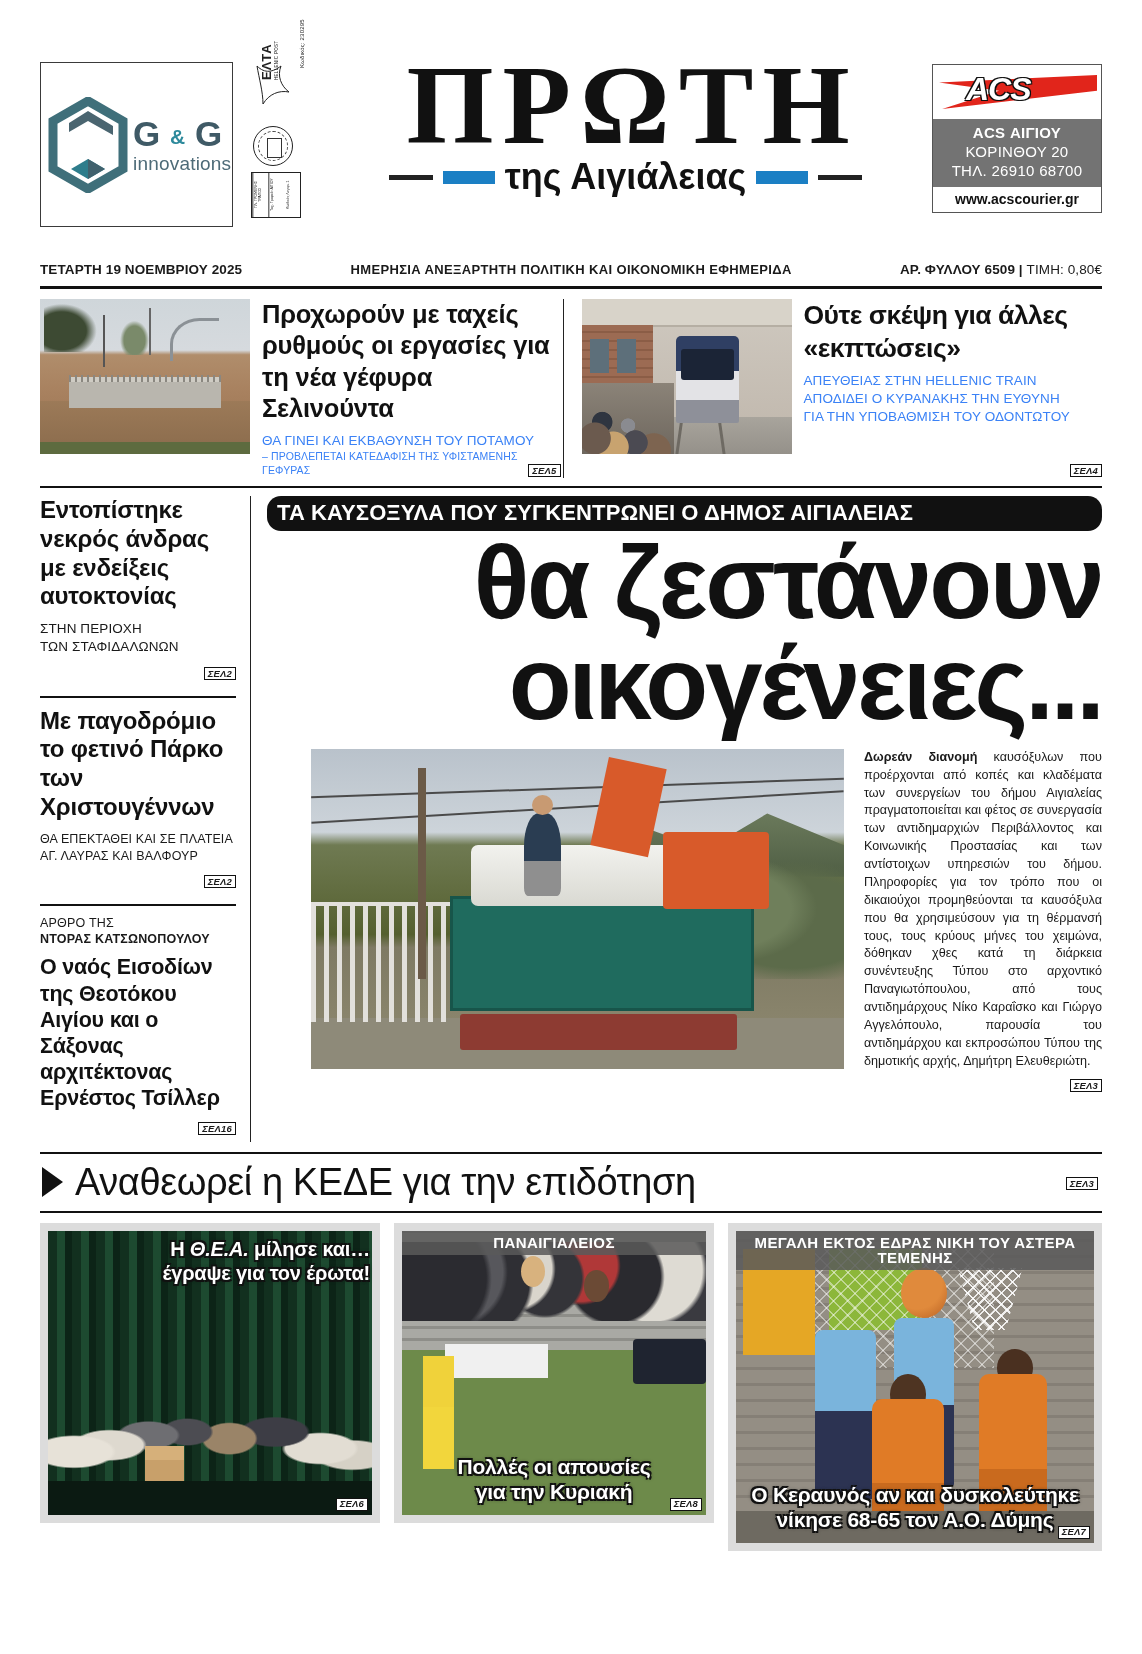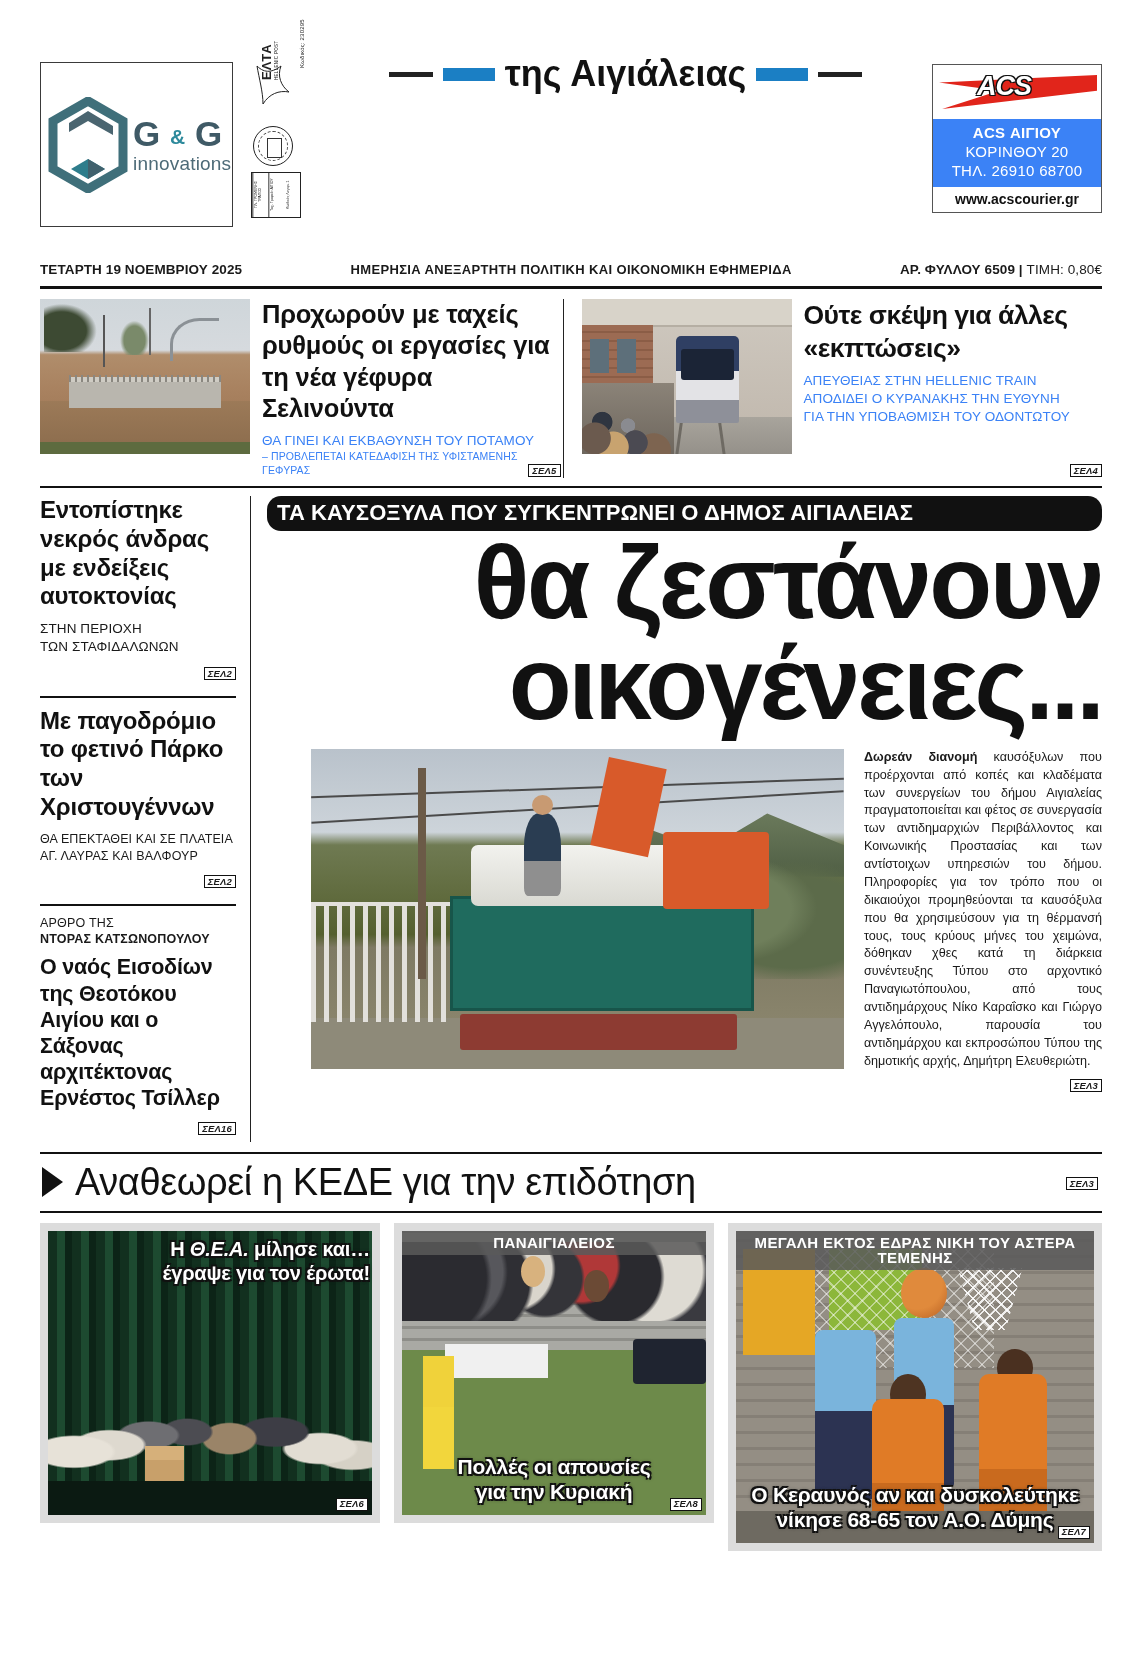--- a/index.html
+++ b/index.html
@@ -237,33 +237,33 @@
     position: absolute;
     left: 6px;
     top: 10px;
     width: 158px;
     height: 34px;
     background: #e1251b;
     clip-path: polygon(0% 22%, 100% 0%, 100% 46%, 2% 100%, 38% 46%);
   }
   .acs-word {
     position: absolute;
-    left: 44px;
+    left: 33px;
     top: 6px;
-    font-size: 27px;
+    font-size: 32px;
     font-weight: bold;
     font-style: italic;
     color: #fff;
     letter-spacing: -1px;
     text-shadow:
       -1.3px -1.3px 0 #111, 1.3px -1.3px 0 #111,
       -1.3px 1.3px 0 #111, 1.3px 1.3px 0 #111;
   }
   .acs-mid {
-    background: #3b82f6;
+    background: #737373;
     color: #fff;
     text-align: center;
     padding: 5px 0 7px;
     line-height: 1.25;
   }
   .acs-mid .l1 { font-size: 15px; font-weight: bold; letter-spacing: 0.3px;}
   .acs-mid .l2 { font-size: 15px; letter-spacing: 0.3px;}
   .acs-mid .l3 { font-size: 15px; letter-spacing: 0.3px;}
   .acs-bot {
     background: #fff;
@@ -708,20 +708,21 @@
           <div class="cbar"></div>
         </div>
       <div class="stamp-box">
         <div>ΠΛ. ΓΡΩΜΕΝΗΣ ΤΡΑΠΟΣ</div>
         <div>Ταχ. Γραφείο ΑΙΓΙΟΥ</div>
         <div>Κωδικός Λογαρ. 1</div>
       </div>
     </div>
 
     <div class="title-block">
+      <div class="title-main">ΠΡΩΤΗ</div>
       <div class="title-sub-row">
         <span class="rule-dark-left"></span>
         <span class="rule-blue-left"></span>
         <span class="title-sub">της Αιγιάλειας</span>
         <span class="rule-blue"></span>
         <span class="rule-dark"></span>
       </div>
     </div>
 
     <div class="acs-box">

